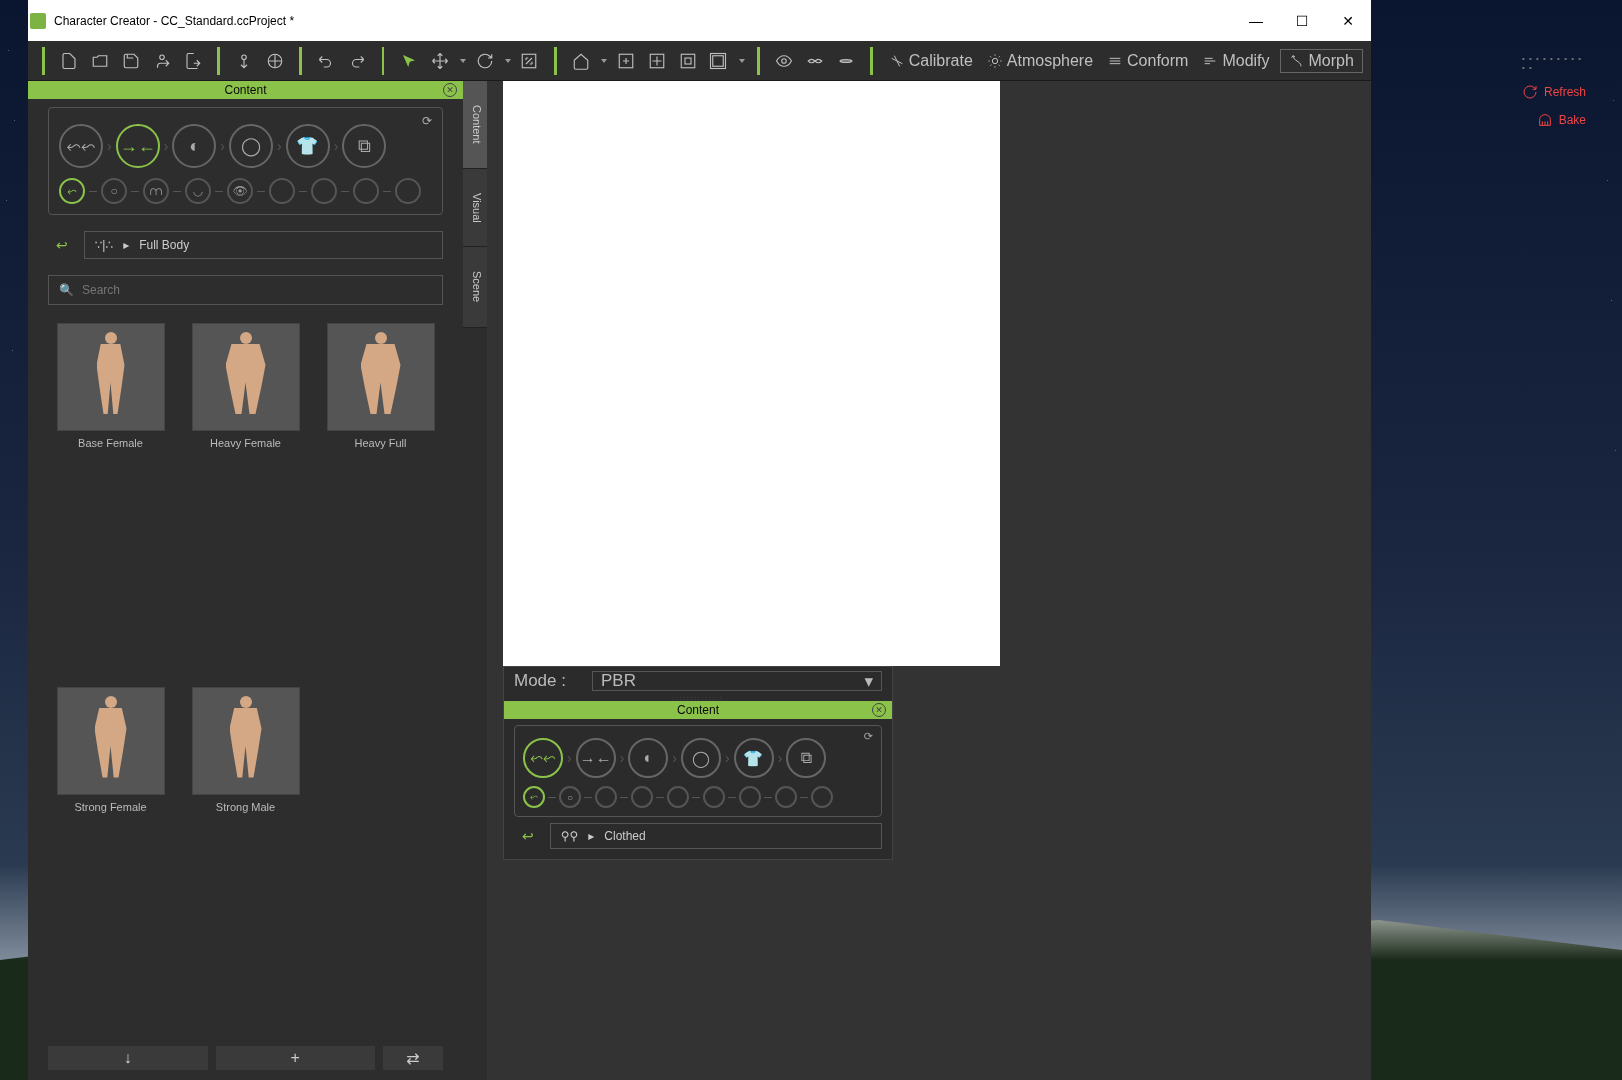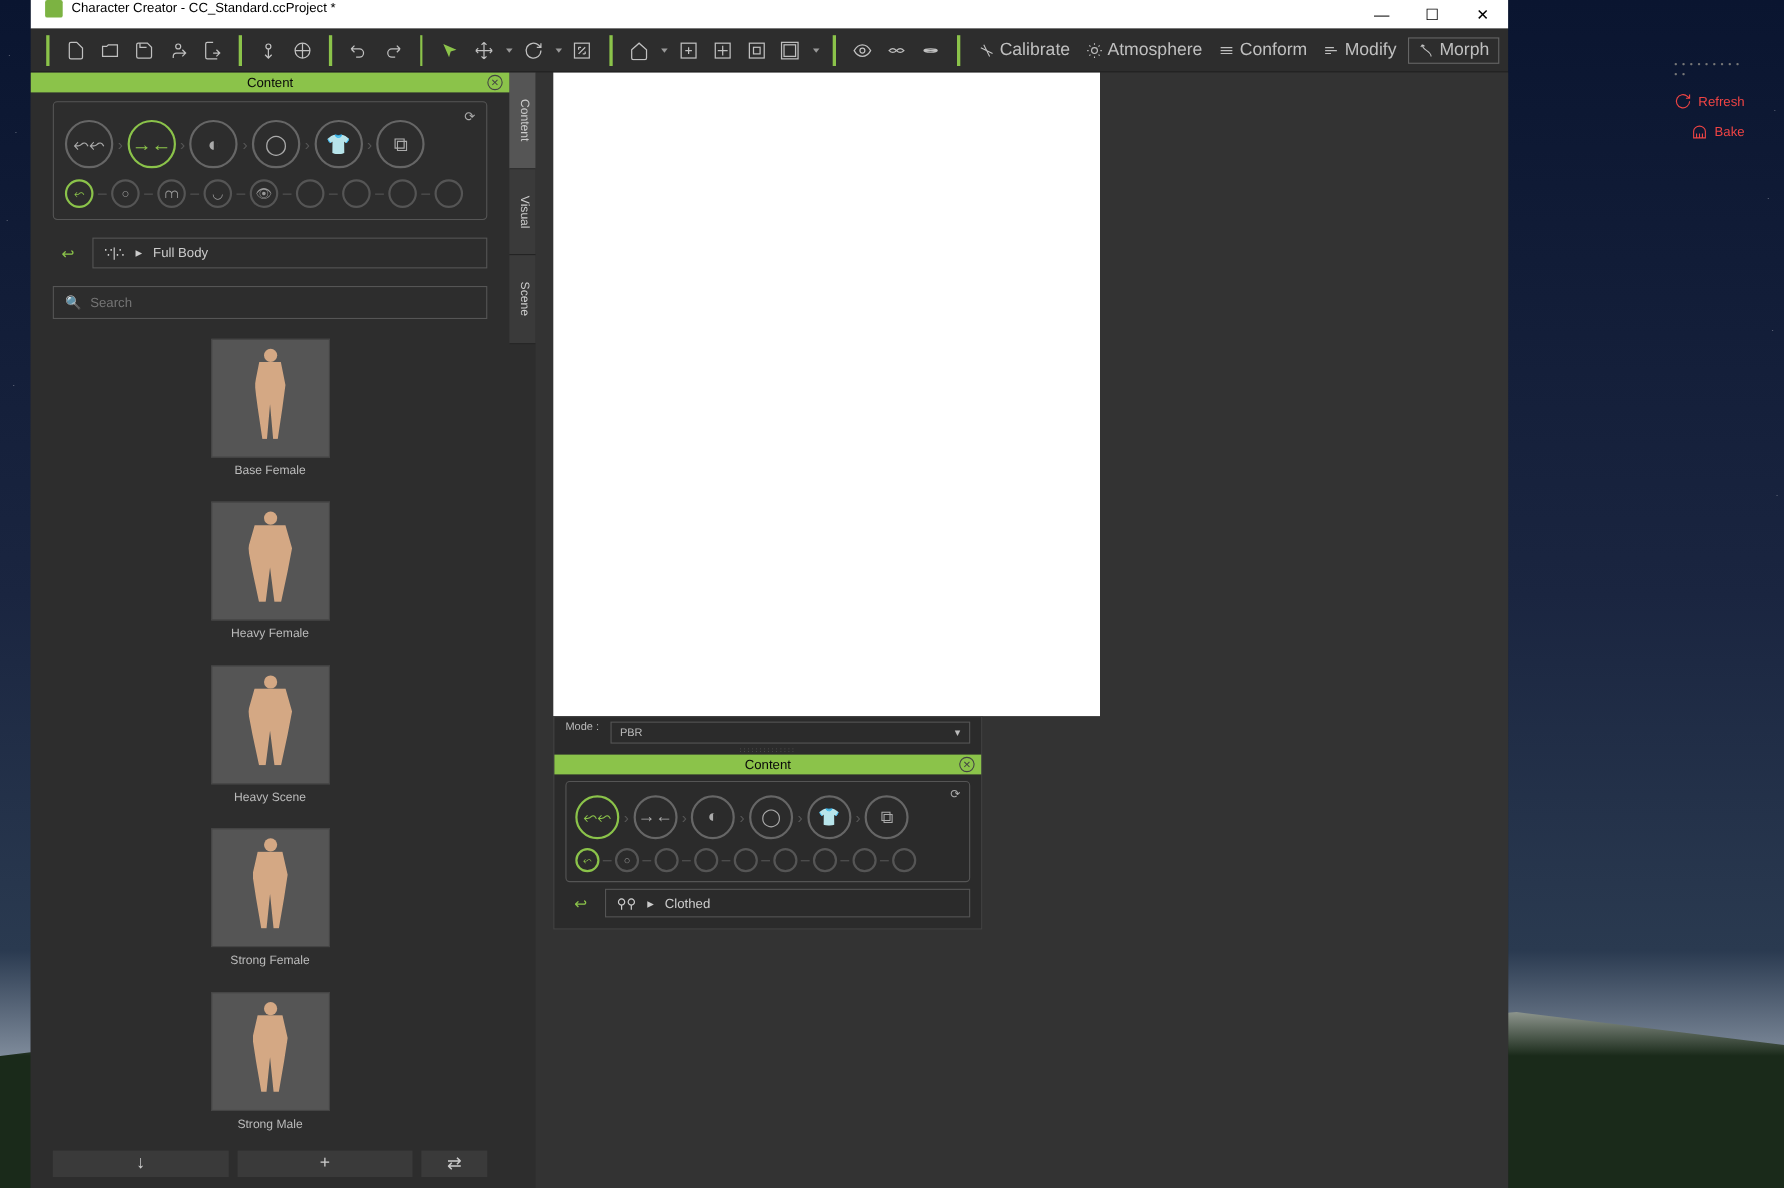--- a/index.html
+++ b/index.html
@@ -3,21 +3,21 @@
 <meta charset="utf-8">
 <style>
 * { margin:0; padding:0; box-sizing:border-box; font-family:"Segoe UI",Arial,sans-serif; }
 body { width:1622px; height:1080px; background:linear-gradient(180deg,#0a1530 0%,#1a2540 50%,#2a3a50 80%,#e8f0f8 100%); position:relative; overflow:hidden; }
 .stars{position:absolute;top:0;left:0;right:0;height:700px;opacity:.4}
 .star{position:absolute;width:1px;height:1px;background:#fff;border-radius:50%}
 .s1{top:50px;left:8px}.s2{top:120px;left:14px}.s3{top:200px;left:6px}.s4{top:350px;left:12px}
 .s5{top:100px;right:8px}.s6{top:180px;right:14px}.s7{top:300px;right:10px}.s8{top:450px;right:6px}
 .mtn{position:absolute;bottom:0;left:0;right:0;height:200px;background:linear-gradient(180deg,#fff 0%,#1a2a1a 40%);clip-path:polygon(0 40%,15% 25%,30% 35%,50% 15%,70% 30%,85% 20%,100% 35%,100% 100%,0 100%)}
 .app{position:absolute;top:0;left:28px;width:1343px;height:1080px;background:#2d2d2d;display:flex;flex-direction:column}
-.titlebar{background:#fff;height:26px;display:flex;color:#000;font-size:12px;padding-left:13px;gap:8px}
+.titlebar{background:#fff;height:41px;display:flex;align-items:center;color:#000;font-size:12px;padding-left:2px;gap:8px}
 .titlebar .tic{width:16px;height:16px;background:#7cb342;border-radius:2px}
 .titlebar .wctrls{margin-left:auto;display:flex}
 .titlebar .wbtn{width:46px;height:26px;display:flex;align-items:center;justify-content:center;font-size:14px}
 .menubar{background:#2d2d2d;height:24px;display:flex;align-items:center;gap:4px;padding:0 6px;color:#e0e0e0;font-size:12px;border-bottom:1px solid #1a1a1a}
 .menubar .mitem{padding:2px 10px}
 .toolbar{background:#2d2d2d;height:40px;display:flex;align-items:center;padding:0 8px;gap:6px;border-bottom:1px solid #1a1a1a}
 .tsep{width:3px;height:28px;background:#8bc34a;margin:0 6px}
 .tbtn{width:28px;height:28px;display:flex;align-items:center;justify-content:center;color:#c0c0c0}
 .tbtn.active{color:#8bc34a}
 .tbtn svg{width:18px;height:18px}
@@ -40,40 +40,40 @@
 .subdash{width:8px;height:1px;background:#555}
 .breadrow{display:flex;align-items:center;gap:8px;margin:8px 20px}
 .backbtn{color:#8bc34a;font-size:14px;padding:4px 8px}
 .breadbox{flex:1;border:1px solid #555;height:28px;display:flex;align-items:center;padding:0 10px;color:#ccc;font-size:12px;gap:10px}
 .tabrow{display:flex;align-items:center;margin:6px 20px 0}
 .tab{padding:4px 24px;font-size:12px;background:#3a3a3a;color:#ccc}
 .tab.active{background:#555}
 .tabexp{margin-left:auto;color:#aaa;font-size:14px}
 .searchrow{margin:8px 20px;border:1px solid #555;height:30px;display:flex;align-items:center;padding:0 10px;color:#888;font-size:12px;gap:8px}
 .searchrow input{background:transparent;border:none;color:#ccc;font-size:12px;outline:none;flex:1}
-.grid{display:grid;grid-template-columns:repeat(1,1fr);gap:14px 10px;margin:10px 20px;flex:1}
+.grid{display:grid;grid-template-columns:repeat(3,1fr);gap:14px 10px;margin:10px 20px;flex:1}
 .card{display:flex;flex-direction:column;align-items:center}
 .thumb{width:108px;height:108px;background:#555;display:flex;align-items:center;justify-content:center;border:1px solid #444}
 .card.sel .thumb{outline:4px solid #000;border:1px solid #000}
 .body{width:40px;height:90px;position:relative}
 .body::before{content:"";position:absolute;top:0;left:50%;transform:translateX(-50%);width:12px;height:12px;background:#d4a884;border-radius:50%}
 .body::after{content:"";position:absolute;top:12px;left:50%;transform:translateX(-50%);width:28px;height:70px;background:#d4a884;clip-path:polygon(15% 0,85% 0,100% 30%,90% 60%,75% 100%,60% 100%,50% 55%,40% 100%,25% 100%,10% 60%,0 30%)}
 .body.heavy::after{width:40px}
 .body.strong::after{width:32px}
 .clbl{color:#bbb;font-size:11px;margin-top:6px}
 .bottombar{display:flex;gap:8px;margin:0 20px 10px}
 .bbtn{flex:1;background:#3a3a3a;height:24px;display:flex;align-items:center;justify-content:center;color:#ccc;font-size:16px}
 .bbtn.sm{flex:0 0 60px}
 .sidetabs{width:24px;background:#2d2d2d;display:flex;flex-direction:column}
 .stab{writing-mode:vertical-rl;text-orientation:mixed;font-size:11px;padding:24px 4px;color:#ccc;background:#3a3a3a;border-bottom:1px solid #222;text-align:center}
 .stab.active{background:#555}
 .viewport{flex:1;background:#333;position:relative}
 .viewcanvas{position:absolute;top:0;left:16px;width:497px;height:585px;background:#fff}
 .floatpanel{position:absolute;top:585px;left:16px;width:390px;background:#2b2b2b;border:1px solid #444}
-.fp-mode{display:flex;align-items:flex-start;padding:4px 10px;color:#bbb;font-size:10px;gap:10px}
+.fp-mode{display:flex;align-items:flex-start;padding:4px 10px;color:#bbb;font-size:17px;gap:26px}
 .fp-mode .sel{flex:1;border:1px solid #555;height:20px;display:flex;align-items:center;padding:0 8px}
 .fp-head{background:#8bc34a;height:18px;display:flex;align-items:center;justify-content:center;color:#0a0a0a;font-size:12px;position:relative}
 .fp-head .closeic{position:absolute;right:6px;width:14px;height:14px;border:1px solid #444;border-radius:50%;display:flex;align-items:center;justify-content:center;font-size:9px;color:#444}
 .fp-stagebox{margin:6px 10px;border:1px solid #555;border-radius:4px;padding:12px 8px 8px;position:relative}
 .fp-stagebox .refresh{position:absolute;top:4px;right:8px;color:#aaa;font-size:11px}
 .fp-stagerow{display:flex;align-items:center;gap:4px;margin-bottom:8px}
 .fstage{width:40px;height:40px;border:2px solid #666;border-radius:50%;display:flex;align-items:center;justify-content:center;color:#aaa;font-size:16px}
 .fstage.active{border-color:#8bc34a;color:#8bc34a}
 .fsubrow{display:flex;align-items:center;gap:3px}
 .fsub{width:22px;height:22px;border:2px solid #555;border-radius:50%;color:#999;display:flex;align-items:center;justify-content:center;font-size:10px}
@@ -342,21 +342,21 @@
         <div class="card">
             <div class="thumb">
               <div class="body heavy"></div>
             </div>
             <div class="clbl">Heavy Female</div>
           </div>
         <div class="card">
             <div class="thumb">
               <div class="body heavy"></div>
             </div>
-            <div class="clbl">Heavy Scene</div>
+            <div class="clbl">Heavy Full</div>
           </div>
         <div class="card">
             <div class="thumb">
               <div class="body strong"></div>
             </div>
             <div class="clbl">Strong Female</div>
           </div>
         <div class="card">
             <div class="thumb">
               <div class="body strong"></div>

